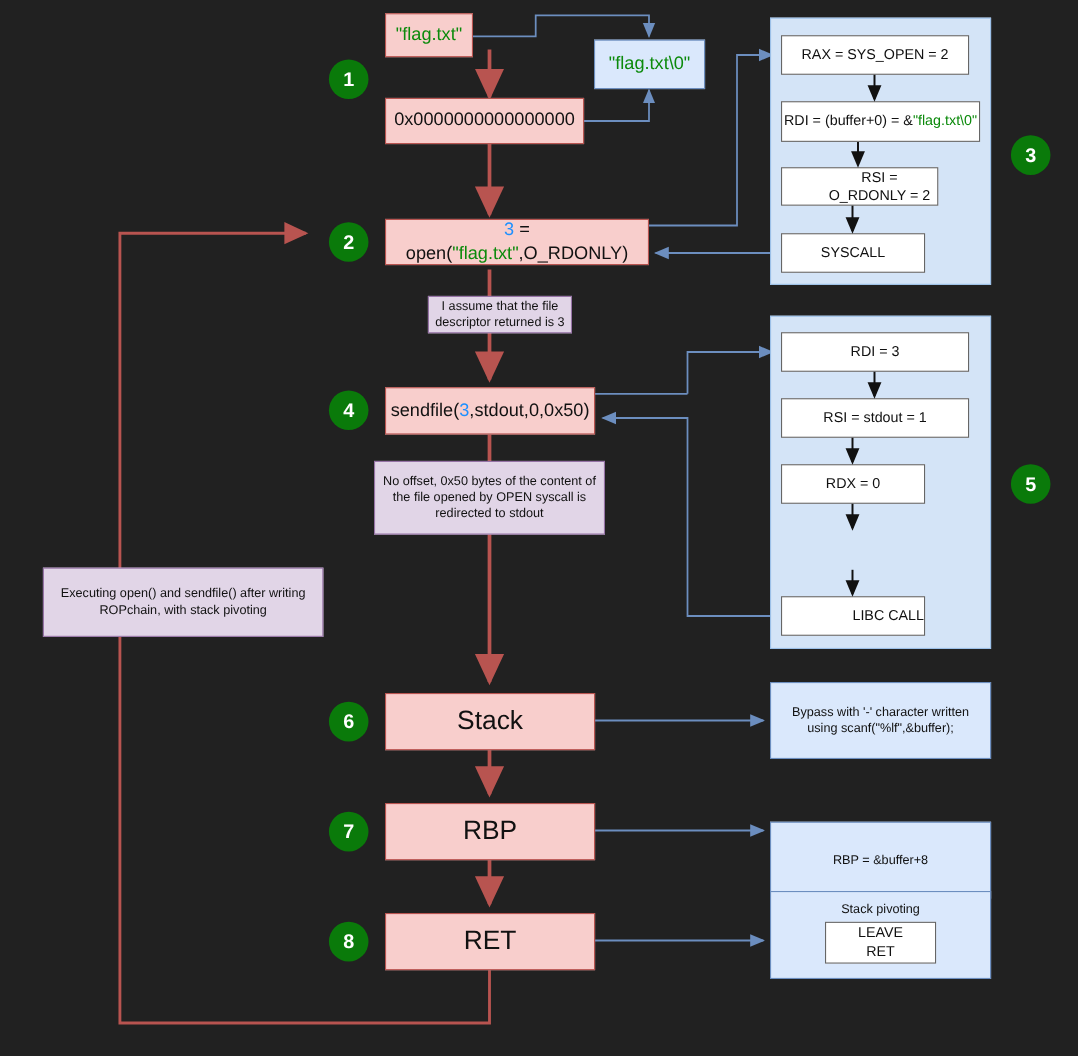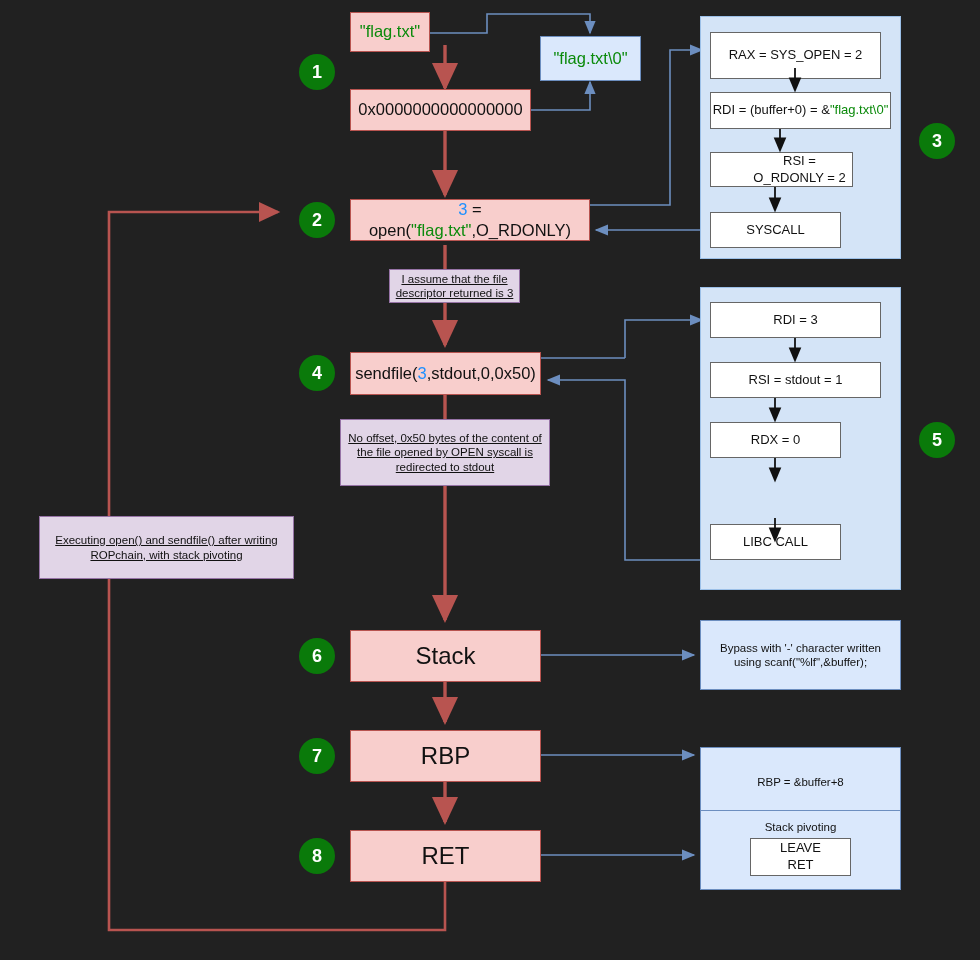--- a/index.html
+++ b/index.html
@@ -26,21 +26,21 @@
   
   .panel{
     background:#d4e4f7;border:1.4px solid #9cc0e8;
   }
   
   .white{
     background:#ffffff;border:1.6px solid #666666;color:#111;
   }
   
   .purple{
-    background:#e1d5e7;border:1.2px solid #9673a6;color:#111;text-decoration:underline;
+    background:#e1d5e7;border:1.2px solid #9673a6;color:#111;
   }
 
   .badge{
     position:absolute;width:36px;height:36px;border-radius:50%;
     background:#0a7a0a;color:#fff;display:flex;align-items:center;justify-content:center;
     font-size:18px;font-weight:bold;
   }
 
   .t12{font-size:11.5px;line-height:1.25;}
   .t13{font-size:13px;line-height:1.3;}
@@ -146,21 +146,21 @@
   </div>
 
   <div class="node purple t12" style="left:340px;top:419px;width:210px;height:67px;padding:0 6px;">
     <span>No offset, 0x50 bytes of the content of the file opened by OPEN syscall is redirected to stdout</span>
   </div>
 
   <div class="node purple t12" style="left:39px;top:516px;width:255px;height:63px;padding:0 6px;align-items:center;">
     <span>Executing open() and sendfile() after writing ROPchain, with stack pivoting</span>
   </div>
 
-  <div class="node white t13" style="left:710px;top:32px;width:171px;height:47px;">
+  <div class="node white t13" style="left:710px;top:32px;width:171px;height:36px;">
     <span>RAX = SYS_OPEN = 2</span>
   </div>
   <div class="node white t13" style="left:710px;top:92px;width:181px;height:37px;">
     <span><span>RDI = (buffer+0) = &amp;</span><span class="green">"flag.txt\0"</span></span>
   </div>
   <div class="node white t13" style="left:710px;top:152px;width:143px;height:35px;padding-left:36px;">
     <span>RSI = O_RDONLY = 2</span>
   </div>
   <div class="node white t13" style="left:710px;top:212px;width:131px;height:36px;">
     <span>SYSCALL</span>
@@ -168,21 +168,21 @@
 
   <div class="node white t13" style="left:710px;top:302px;width:171px;height:36px;">
     <span>RDI = 3</span>
   </div>
   <div class="node white t13" style="left:710px;top:362px;width:171px;height:36px;">
     <span>RSI = stdout = 1</span>
   </div>
   <div class="node white t13" style="left:710px;top:422px;width:131px;height:36px;">
     <span>RDX = 0</span>
   </div>
-  <div class="node white t13" style="left:710px;top:524px;width:131px;height:36px;">
+  <div class="node white t13" style="left:710px;top:542px;width:131px;height:36px;justify-content:flex-end;">
     <span>LIBC CALL</span>
   </div>
 
   <div class="node bluebox t12" style="left:700px;top:620px;width:201px;height:70px;padding:0 8px;">
     <span>Bypass with '-' character written using scanf("%lf",&amp;buffer);</span>
   </div>
 
   <div class="node bluebox t12" style="left:700px;top:747px;width:201px;height:70px;padding:0 8px;justify-content:center;">
     <span>RBP = &amp;buffer+8</span>
   </div>

